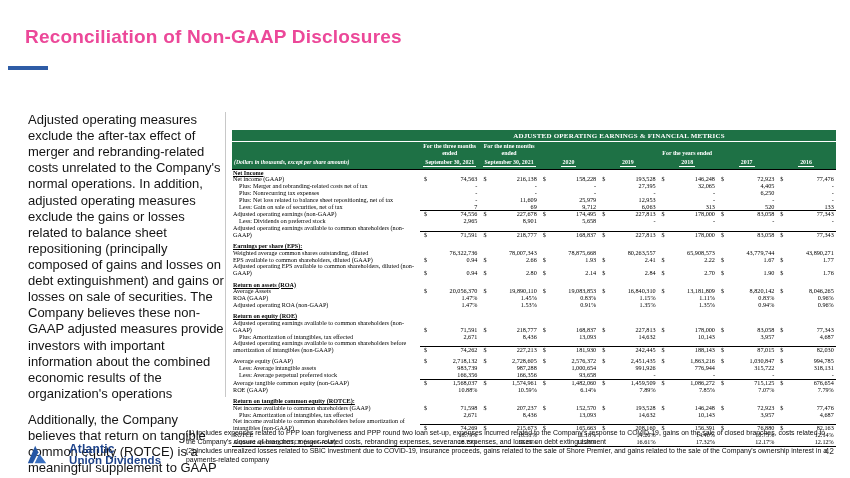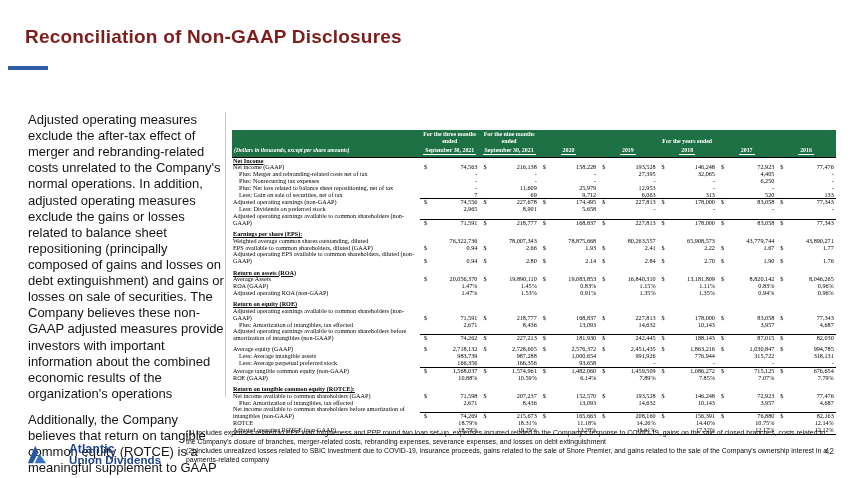--- a/index.html
+++ b/index.html
@@ -1,20 +1,20 @@
 <!DOCTYPE html>
 <html><head>
 <meta charset="utf-8">
 <style>
   html,body{margin:0;padding:0;background:#e8e8e8;}
   .page{position:relative;width:850px;height:478px;background:#ffffff;overflow:hidden;
         font-family:"Liberation Sans",sans-serif;color:#000;}
   
   .slide-title{position:absolute;left:25px;top:26px;font-size:19px;font-weight:bold;
-               letter-spacing:.2px;color:#7f1d1d;}
+               letter-spacing:.2px;color:#ec4899;}
   .title-rule{position:absolute;left:8px;top:66px;width:40px;height:4px;background:#2e5ca6;}
   
   .sidetext{position:absolute;left:28px;top:112px;width:198px;font-size:13px;
             line-height:1.24;color:#141414;}
   .sidetext p{margin:0 0 10px 0;}
   .v-divider{position:absolute;left:225px;top:112px;width:1px;height:285px;background:#c8c8c8;}
   
   .tablewrap{position:absolute;left:232px;top:130px;width:604px;
              font-family:"Liberation Serif",serif;}
   .grid{display:grid;grid-template-columns:188px repeat(7,59.4px);}
@@ -57,20 +57,21 @@
   <div class="slide-title">Reconciliation of Non-GAAP Disclosures</div>
   <div class="title-rule"></div>
 
   <div class="sidetext">
     <p>Adjusted operating measures exclude the after-tax effect of merger and rebranding-related costs unrelated to the Company's normal operations. In addition, adjusted operating measures exclude the gains or losses related to balance sheet repositioning (principally composed of gains and losses on debt extinguishment) and gains or losses on sale of securities. The Company believes these non-GAAP adjusted measures provide investors with important information about the combined economic results of the organization's operations</p>
     <p>Additionally, the Company believes that return on tangible common equity (ROTCE) is a meaningful supplement to GAAP financial measures and useful to investors because it measures the performance of a business consistently across time without regard to whether components of the business were acquired or developed internally.</p>
   </div>
   <div class="v-divider"></div>
 
   <div class="tablewrap">
+    <div class="band t-title">ADJUSTED OPERATING EARNINGS &amp; FINANCIAL METRICS</div>
 
     <div class="band grid ghead">
       <div class="gcell"></div>
       <div class="gcell">For the three months ended</div>
       <div class="gcell">For the nine months ended</div>
       <div class="ghead-span">
         <span>For the years ended</span>
       </div>
     </div>
 

